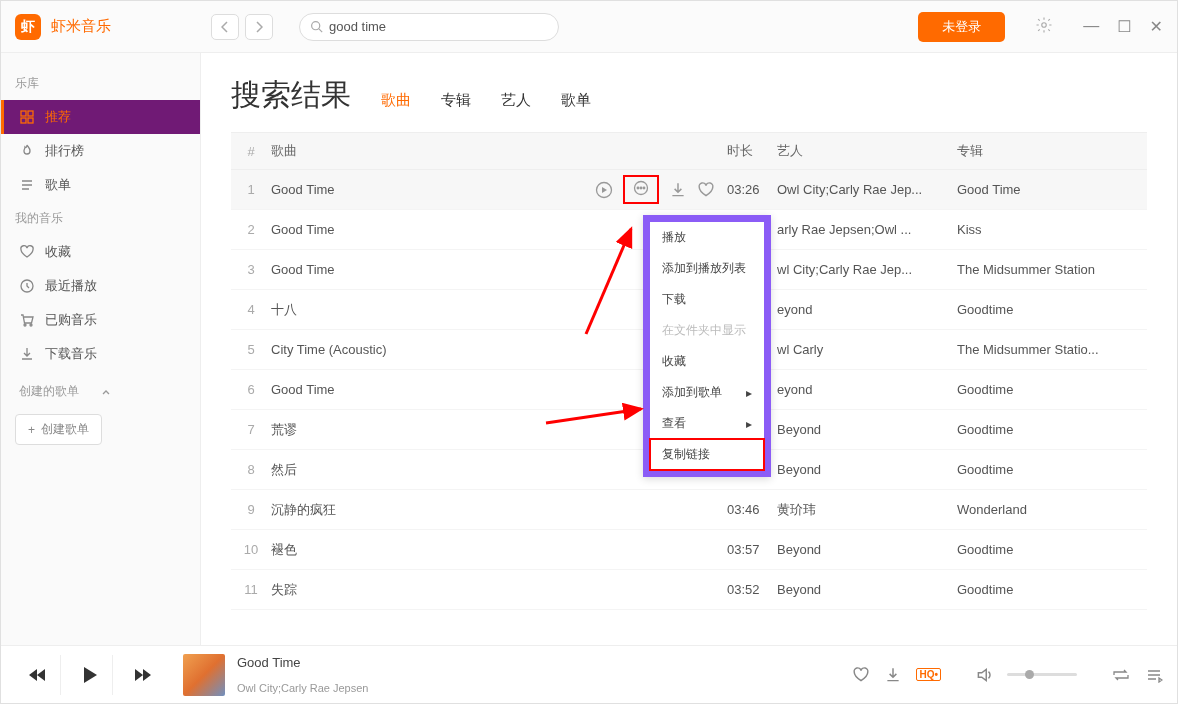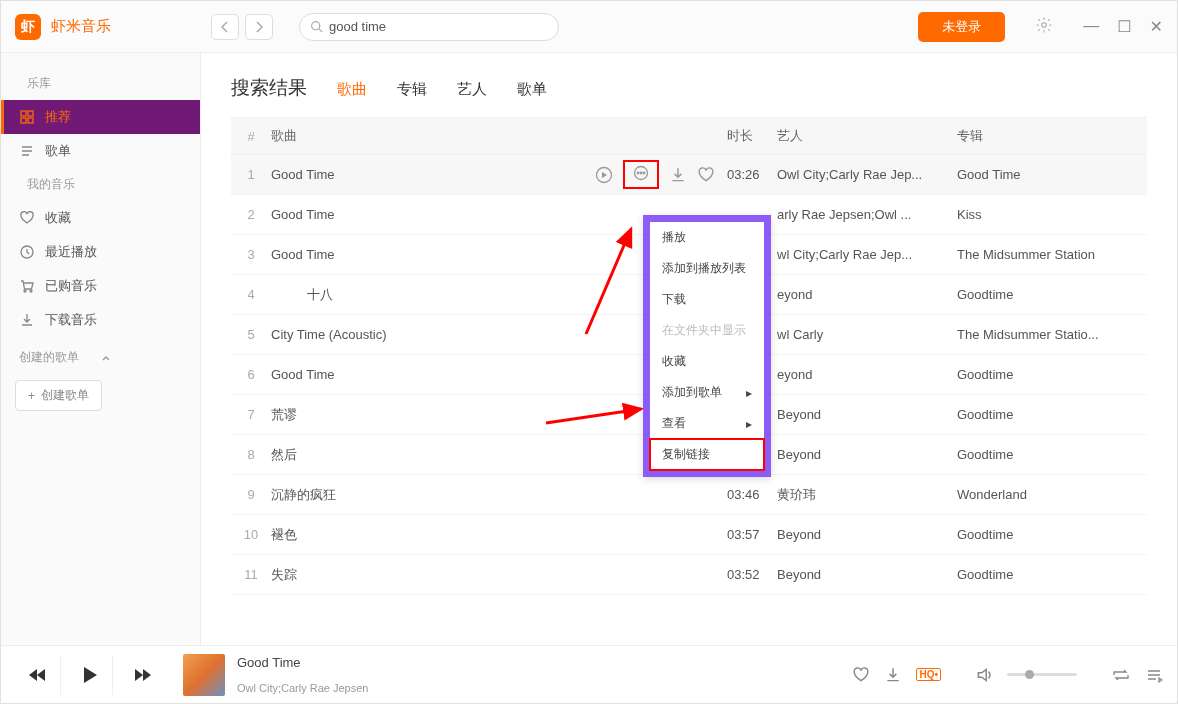--- a/index.html
+++ b/index.html
@@ -15,31 +15,31 @@
 .searchbox svg { flex-shrink: 0; }
 .searchbox input { border: none; outline: none; margin-left: 6px; font-size: 13px; color: #555; width: 100%; background: transparent; }
 .spacer { flex: 1; }
 .login-btn { background: #ff6a00; color: #fff; border: none; padding: 6px 24px; font-size: 13px; border-radius: 5px; cursor: pointer; }
 .gear-icon { margin-left: 20px; color: #aaa; cursor: pointer; }
 .window-ctrls { margin-left: 20px; display: flex; gap: 18px; color: #888; }
 .window-ctrls span { cursor: pointer; font-size: 16px; }
 
 
 .sidebar { position: absolute; left: 0; top: 52px; width: 200px; bottom: 58px; background: #fafafa; border-right: 1px solid #eee; padding-top: 14px; }
-.side-section { color: #999; font-size: 12px; padding: 8px 26px; }
+.side-section { color: #999; font-size: 12px; padding: 8px 14px; }
 .side-item { display: flex; align-items: center; gap: 10px; padding: 8px 18px; color: #555; font-size: 13px; cursor: pointer; }
 .side-item.active { background: #701a75; color: #ff6a00; border-left: 3px solid #ff6a00; padding-left: 15px; }
 .side-item svg { flex-shrink: 0; }
 .side-create { color: #999; font-size: 12px; padding: 12px 18px 8px; display: flex; align-items: center; gap: 22px; cursor: pointer; }
 .create-btn { margin: 6px 14px; border: 1px solid #ddd; border-radius: 4px; padding: 6px 12px; color: #888; font-size: 12px; cursor: pointer; display: inline-flex; align-items: center; gap: 6px; background: #fff; }
 
 
 .main { position: absolute; left: 200px; right: 0; top: 52px; bottom: 58px; background: #fff; padding: 22px 30px 0; overflow: hidden; }
 .search-header { display: flex; align-items: baseline; gap: 30px; margin-bottom: 16px; }
-.search-title { font-size: 19px; color: #333; font-weight: 400; }
+.search-title { font-size: 30px; color: #333; font-weight: 400; }
 .tab { font-size: 15px; color: #333; cursor: pointer; }
 .tab.active { color: #ff6a00; }
 
 
 .table-head { display: flex; background: #f7f7f7; height: 38px; align-items: center; font-size: 13px; color: #666; border-top: 1px solid #eee; border-bottom: 1px solid #eee; }
 .col-idx { width: 40px; text-align: center; color: #aaa; }
 .col-song { flex: 1; }
 .col-len { width: 50px; }
 .col-artist { width: 180px; white-space: nowrap; overflow: hidden; text-overflow: ellipsis; }
 .col-album { width: 190px; white-space: nowrap; overflow: hidden; text-overflow: ellipsis; }
@@ -118,20 +118,26 @@
 <div class="sidebar">
   <div class="side-section">乐库</div>
   <div class="side-item active">
     <svg width="16" height="16" viewBox="0 0 16 16" fill="none" stroke="currentColor" stroke-width="1.3">
         <rect x="2" y="2" width="5" height="5"></rect>
         <rect x="9" y="2" width="5" height="5"></rect>
         <rect x="2" y="9" width="5" height="5"></rect>
         <rect x="9" y="9" width="5" height="5"></rect>
       </svg>
     <span>推荐</span>
+  </div>
+  <div class="side-item">
+    <svg width="16" height="16" viewBox="0 0 16 16" fill="none" stroke="#888" stroke-width="1.3">
+        <path d="M8 2c1 2 3 3 3 6a3 3 0 01-6 0c0-2 1-2 1-4 1 1 2 0 2-2z"></path>
+      </svg>
+    <span>排行榜</span>
   </div>
   <div class="side-item">
     <svg width="16" height="16" viewBox="0 0 16 16" fill="none" stroke="#888" stroke-width="1.3">
         <path d="M3 4h10M3 8h10M3 12h7"></path>
       </svg>
     <span>歌单</span>
   </div>
 
   <div class="side-section">我的音乐</div>
   <div class="side-item">
@@ -232,21 +238,21 @@
     <div class="col-idx">3</div>
     <div class="col-song" style="display:flex;align-items:center;justify-content:space-between;">
       <span>Good Time</span>
     </div>
     <div class="col-len"></div>
     <div class="col-artist">wl City;Carly Rae Jep...</div>
     <div class="col-album">The Midsummer Station</div>
       </div>
       <div class="row">
     <div class="col-idx">4</div>
-    <div class="col-song" style="display:flex;align-items:center;justify-content:space-between;margin-left:36px;">
+    <div class="col-song" style="display:flex;align-items:center;justify-content:space-between;">
       <span>十八</span>
     </div>
     <div class="col-len"></div>
     <div class="col-artist">eyond</div>
     <div class="col-album">Goodtime</div>
       </div>
       <div class="row">
     <div class="col-idx">5</div>
     <div class="col-song" style="display:flex;align-items:center;justify-content:space-between;">
       <span>City Time (Acoustic)</span>

